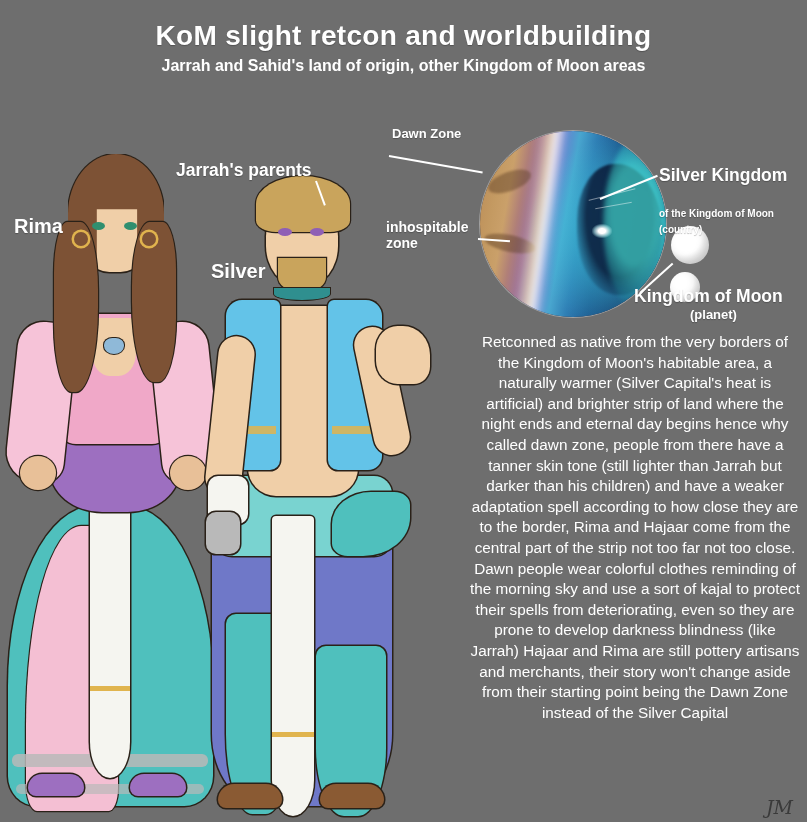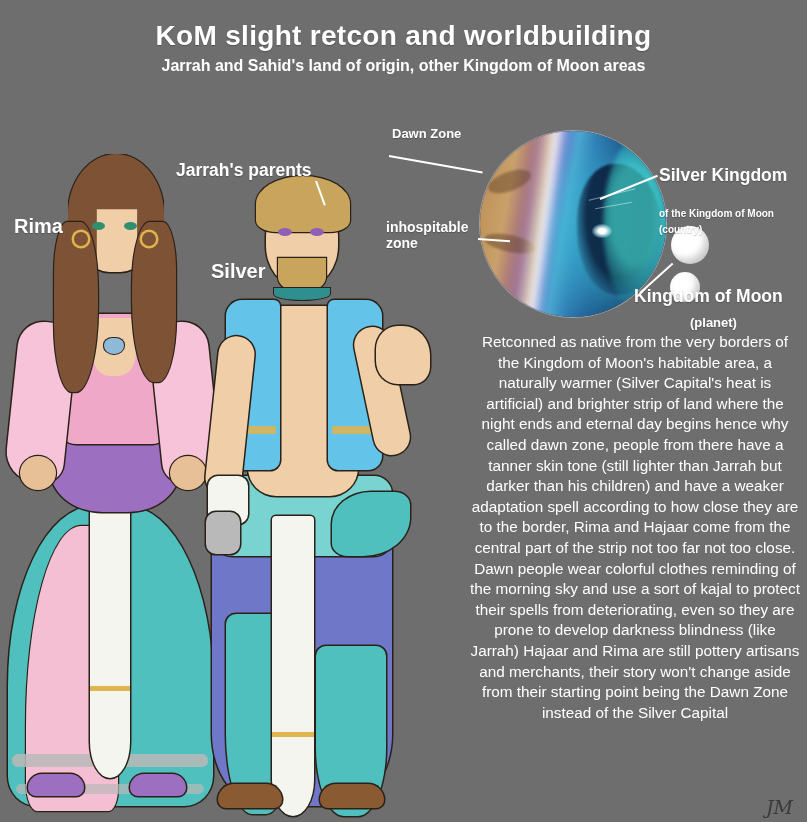--- a/index.html
+++ b/index.html
@@ -54,21 +54,21 @@
     text-shadow: 0 1px 1px rgba(0,0,0,.25);
   }
   .lbl-rima      { left: 14px;  top: 215px; font-size: 20px; }
   .lbl-hajaar    { left: 211px; top: 260px; font-size: 20px; }
   .lbl-parents   { left: 176px; top: 160px; font-size: 17.5px; }
   .lbl-dawn      { left: 392px; top: 126px; font-size: 13px; }
   .lbl-inhosp    { left: 386px; top: 219px; font-size: 14px; line-height: 16px; white-space: normal; width: 88px; }
   .lbl-silver    { left: 659px; top: 165px; font-size: 17.5px; }
   .lbl-silver-sub{ left: 659px; top: 186px; font-size: 10px; font-weight: bold; width: 120px; white-space: normal; line-height: 16px; margin-top: 20px; }
   .lbl-kom       { left: 634px; top: 286px; font-size: 17.5px; }
-  .lbl-kom-sub   { left: 690px; top: 307px; font-size: 13px; font-weight: bold; margin-top: 8px; }
+  .lbl-kom-sub   { left: 690px; top: 307px; font-size: 13px; font-weight: bold; }
 
   
   .leader {
     position: absolute;
     background: #ffffff;
     height: 2px;
     transform-origin: 0 50%;
   }
 
   

